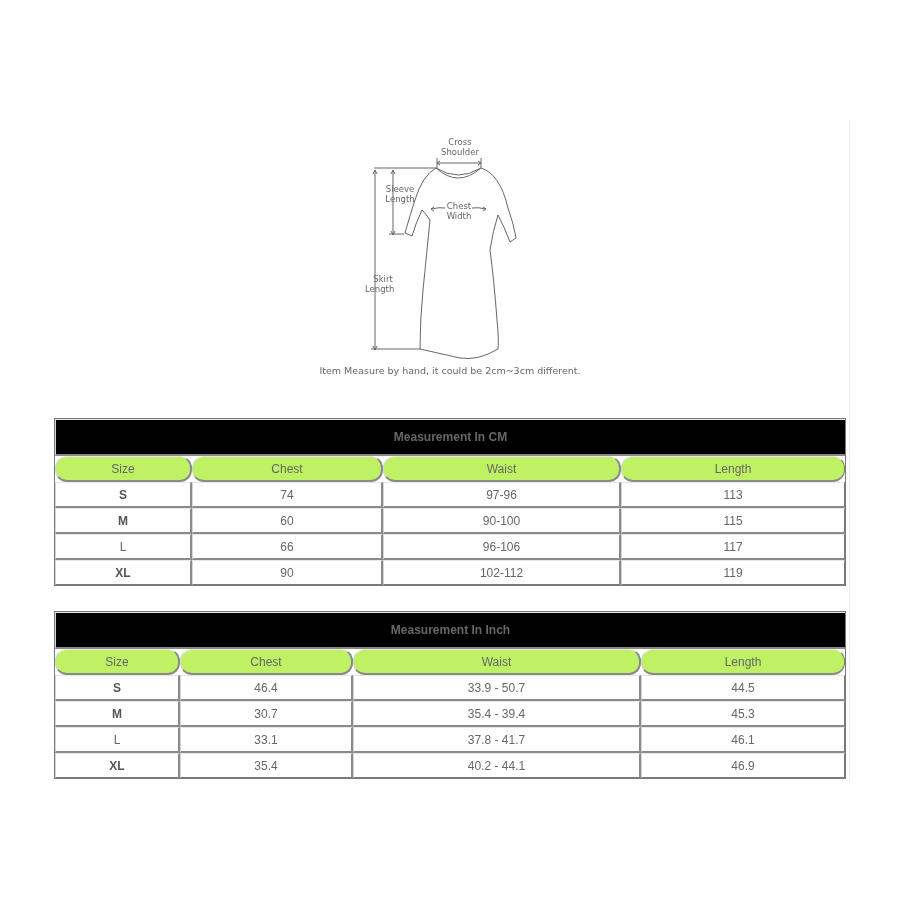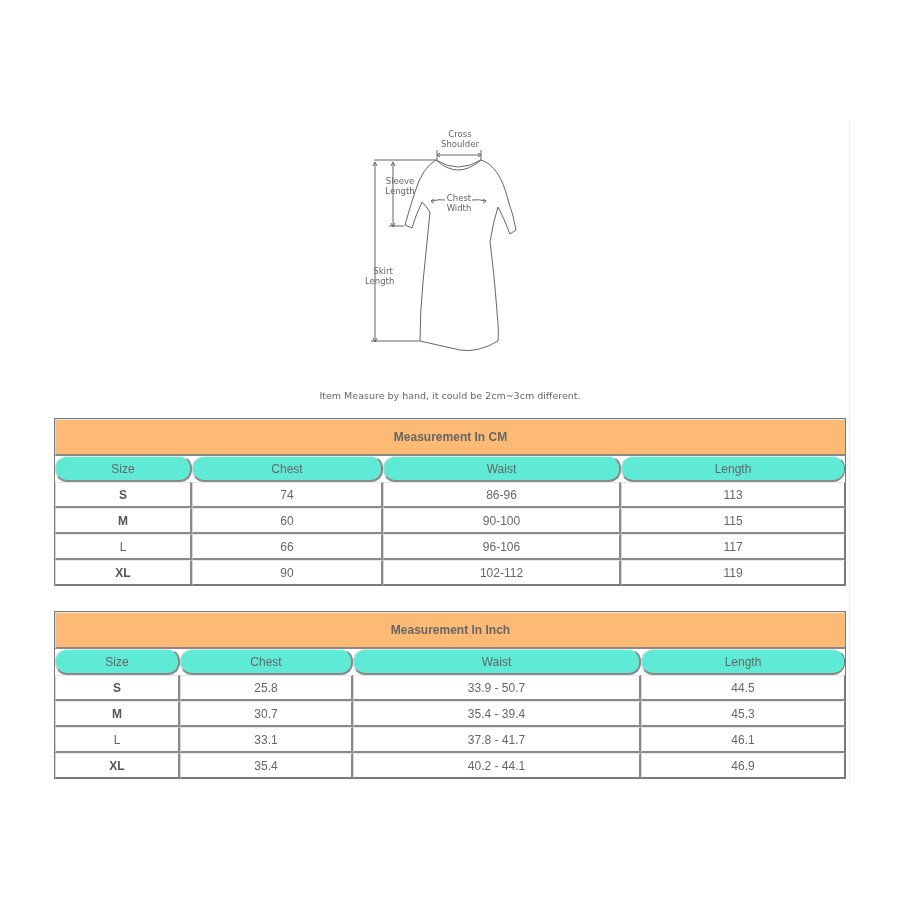--- a/index.html
+++ b/index.html
@@ -1,39 +1,39 @@
 <!DOCTYPE html>
 <html><head>
 <meta charset="utf-8">
 <style>
   html, body { margin: 0; padding: 0; background: #ffffff; }
   body { width: 900px; height: 900px; position: relative; overflow: hidden;
          font-family: "Liberation Sans", sans-serif; color: #555; }
   .vline { position: absolute; left: 849px; top: 120px; width: 1px; height: 662px; background: #ececec; }
 
-  .figure { position: absolute; left: 360px; top: 122px; width: 170px; height: 230px; }
+  .figure { position: absolute; left: 360px; top: 130px; width: 170px; height: 230px; }
   .figure svg { position: absolute; left: 0; top: 0; }
   .fig-label { position: absolute; font-family: "DejaVu Sans", sans-serif; font-size: 8.5px;
                color: #666; line-height: 10px; text-align: center; white-space: nowrap; }
 
-  .note { position: absolute; left: 300px; top: 390px; width: 300px; text-align: center;
+  .note { position: absolute; left: 300px; top: 365px; width: 300px; text-align: center;
           font-family: "DejaVu Sans", sans-serif; font-size: 9.5px; color: #666; }
 
   table.size-table { position: absolute; left: 54px; width: 790px; border-collapse: separate;
                      border-spacing: 0; border: 1px solid #7a7a7a; table-layout: fixed; }
   table.size-table td, table.size-table th {
     text-align: center; font-size: 12px; color: #666; padding: 0;
     border-right: 2px solid #8a8a8a; border-bottom: 2px solid #8a8a8a;
     border-left: 1px solid #d6d6d6; border-top: 1px solid #e8e8e8;
   }
   table.size-table tr td:last-child, table.size-table tr th:last-child { border-right: 1px solid #7a7a7a; }
   table.size-table tr:last-child td { border-bottom: 1px solid #7a7a7a; }
-  .title-row th { background: #fdba74; height: 34px; font-weight: bold; font-size: 12.5px; color: #777;
+  .title-row th { background: #000000; height: 34px; font-weight: bold; font-size: 12.5px; color: #777;
                   border-left: none; border-right: none !important; border-bottom: 1px solid #888; }
-  .head-row td { background: #5eead4; height: 23px; font-size: 12px; color: #666; border-radius: 12px; }
+  .head-row td { background: #bef264; height: 23px; font-size: 12px; color: #666; border-radius: 12px; }
   .body-row td { background: #ffffff; height: 23px; }
   .size-cell.bold { font-weight: bold; color: #555; }
   #table-cm { top: 418px; height: 166px; }
   #table-inch { top: 611px; height: 168px; }
 </style>
 </head>
 <body>
 
 <div class="vline"></div>
 
@@ -102,21 +102,21 @@
   </tr>
   <tr class="head-row">
     <td>Size</td>
     <td>Chest</td>
     <td>Waist</td>
     <td>Length</td>
   </tr>
   <tr class="body-row">
     <td class="size-cell bold">S</td>
     <td>74</td>
-    <td>86-96</td>
+    <td>97-96</td>
     <td>113</td>
   </tr>
   <tr class="body-row">
     <td class="size-cell bold">M</td>
     <td>60</td>
     <td>90-100</td>
     <td>115</td>
   </tr>
   <tr class="body-row">
     <td class="size-cell">L</td>
@@ -145,21 +145,21 @@
     <th colspan="4">Measurement In Inch</th>
   </tr>
   <tr class="head-row">
     <td>Size</td>
     <td>Chest</td>
     <td>Waist</td>
     <td>Length</td>
   </tr>
   <tr class="body-row">
     <td class="size-cell bold">S</td>
-    <td>25.8</td>
+    <td>46.4</td>
     <td>33.9 - 50.7</td>
     <td>44.5</td>
   </tr>
   <tr class="body-row">
     <td class="size-cell bold">M</td>
     <td>30.7</td>
     <td>35.4 - 39.4</td>
     <td>45.3</td>
   </tr>
   <tr class="body-row">

